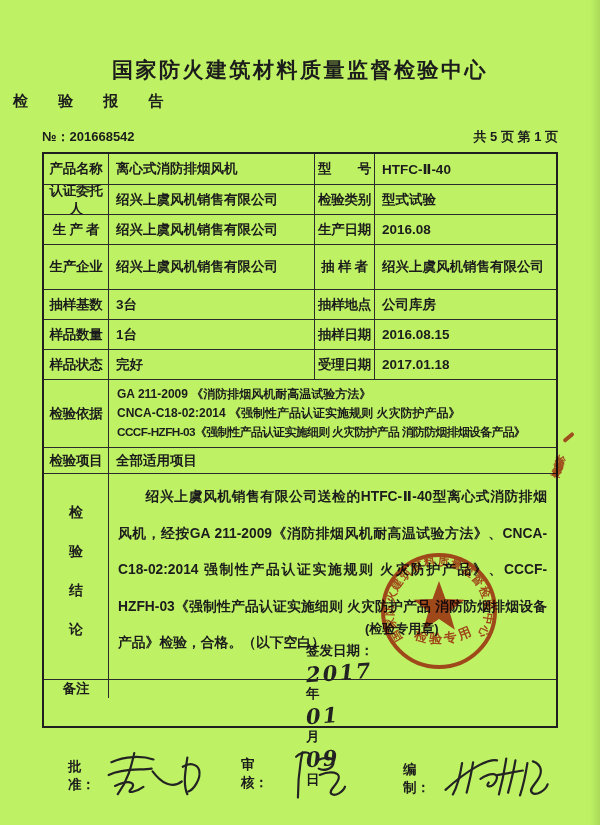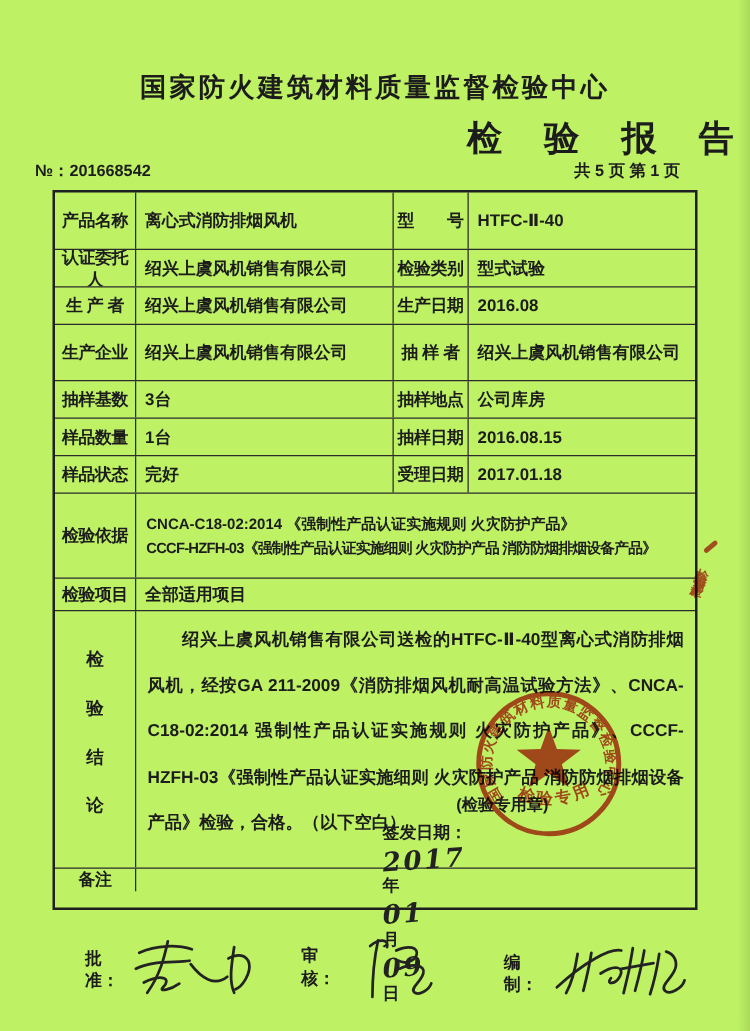--- a/index.html
+++ b/index.html
@@ -9,37 +9,37 @@
     overflow:hidden;margin:0 auto;
   }
   .page::after{
     content:"";position:absolute;right:0;top:0;width:10px;height:100%;
     background:linear-gradient(to left, rgba(0,0,0,.10), rgba(0,0,0,0));
     pointer-events:none;
   }
   
   .org-title{position:absolute;top:56px;left:0;width:100%;text-align:center;
     font-size:21px;font-weight:700;letter-spacing:2.5px;}
-  .report-title{position:absolute;top:92px;left:0;width:100%;text-align:right;
-    font-size:28px;font-weight:700;letter-spacing:13px;text-indent:13px;}
-  .info-line{position:absolute;top:128px;left:28px;width:516px;display:flex;
+  .report-title{position:absolute;top:92px;left:0;width:100%;text-align:left;
+    font-size:15px;font-weight:700;letter-spacing:13px;text-indent:13px;}
+  .info-line{position:absolute;top:128px;left:42px;width:516px;display:flex;
     justify-content:space-between;font-size:13px;font-weight:600;text-align:right;}
   
   .tbl{position:absolute;left:42px;top:152px;width:516px;height:576px;
     border:2.5px solid #1f1f1f;box-sizing:border-box;background:transparent;}
   .row{display:flex;border-bottom:1.2px solid #2b2b2b;box-sizing:border-box;}
   .row.last{border-bottom:none;flex-direction:column;}
   .cell{box-sizing:border-box;border-right:1.2px solid #2b2b2b;display:flex;
     align-items:center;font-size:13.5px;font-weight:600;overflow:hidden;}
   .cell.end{border-right:none;}
   .lab{width:65px;justify-content:center;text-align:center;letter-spacing:-0.3px;}
   .val{width:206px;padding:0 7px;}
   .lab2{width:60px;justify-content:center;text-align:center;letter-spacing:-0.3px;}
   .val2{flex:1;padding:0 7px;text-align:center;}
-  .h31{height:46px}.h30{height:30px}.h45{height:45px}.h68{height:68px}
+  .h31{height:31px}.h30{height:30px}.h45{height:45px}.h68{height:68px}
   .h26{height:26px}.h206{height:206px}.h45b{height:45px}
   .basis-lines{flex:1;padding:4px 8px;display:flex;flex-direction:column;
     justify-content:center;align-items:flex-start;}
   .basis-line{font-size:12px;font-weight:600;line-height:19px;white-space:nowrap;}
   .basis-line.tight{letter-spacing:-0.6px;font-size:11.8px;}
   .concl-lab{width:65px;border-right:1.2px solid #2b2b2b;box-sizing:border-box;
     display:flex;flex-direction:column;align-items:center;justify-content:flex-start;
     padding-top:30px;gap:21px;font-size:14px;font-weight:700;}
   .concl-body{flex:1;position:relative;box-sizing:border-box;}
   .concl-text{margin:5px 9px 0;font-size:13.8px;font-weight:600;line-height:36.5px;
@@ -132,20 +132,21 @@
     <div class="row h30">
       <div class="cell lab">样品状态</div>
       <div class="cell val">完好</div>
       <div class="cell lab2">受理日期</div>
       <div class="cell val2 end">2017.01.18</div>
     </div>
 
     <div class="row h68">
       <div class="cell lab">检验依据</div>
       <div class="basis-lines">
+        <div class="basis-line">GA 211-2009 《消防排烟风机耐高温试验方法》</div>
         <div class="basis-line">CNCA-C18-02:2014 《强制性产品认证实施规则 火灾防护产品》</div>
         <div class="basis-line tight">CCCF-HZFH-03《强制性产品认证实施细则 火灾防护产品 消防防烟排烟设备产品》</div>
       </div>
     </div>
 
     <div class="row h26">
       <div class="cell lab">检验项目</div>
       <div class="cell val2 end">全部适用项目</div>
     </div>
 

